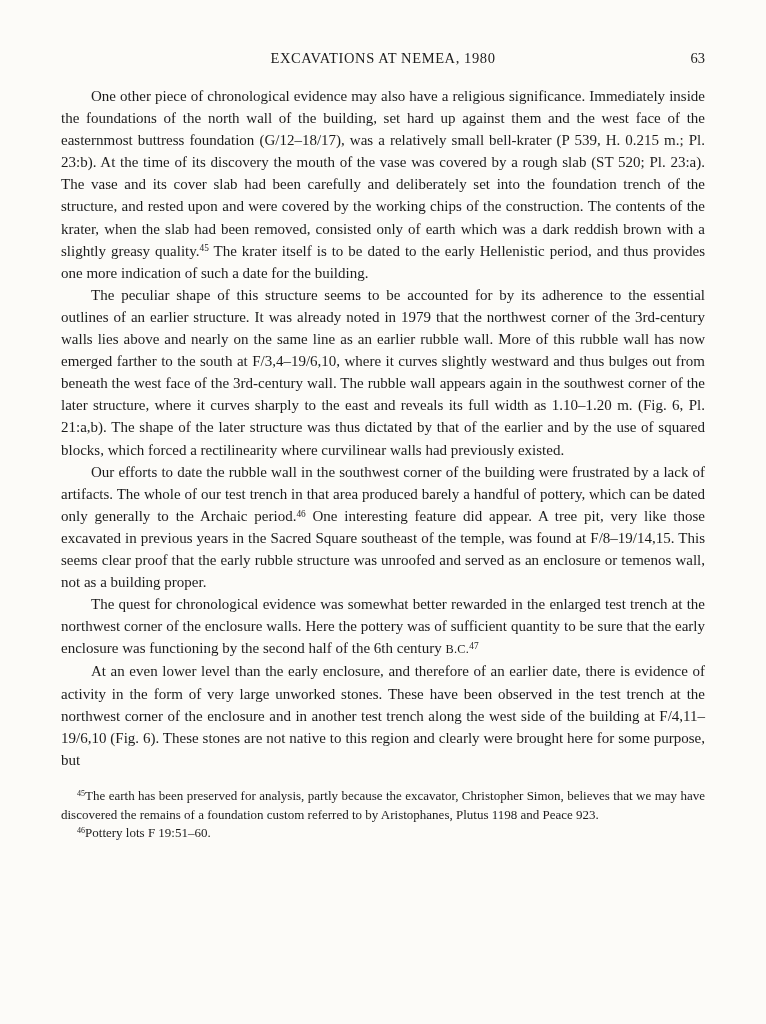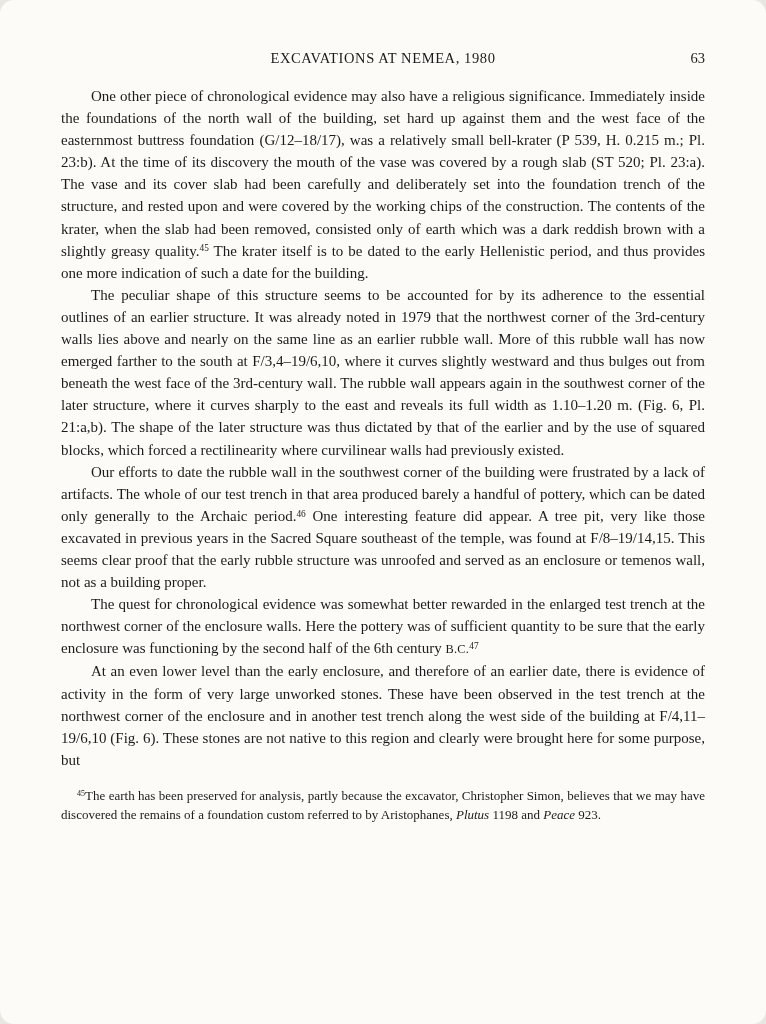--- a/index.html
+++ b/index.html
@@ -11,21 +11,20 @@
     width: 766px;
     height: 1024px;
     margin: 0 auto;
     background: #fcfbf8;
     color: #1b1b1b;
     font-family: "Liberation Serif", "DejaVu Serif", serif;
     box-sizing: border-box;
     padding: 50px 61px 0 61px;
     position: relative;
     overflow: hidden;
-    border-radius: 14px;
   }
   .header {
     position: relative;
     text-align: center;
     font-size: 14.5px;
     letter-spacing: 0.6px;
     margin-bottom: 15px;
     height: 20px;
   }
   .running-title {
@@ -57,21 +56,20 @@
     text-indent: 16px;
   }
   .seg-normal { }
   .seg-sup {
     font-size: 0.62em;
     position: relative;
     top: -0.45em;
     line-height: 0;
   }
   .seg-italic {
-    font-style: italic;
   }
   .seg-smallcaps {
     font-size: 0.82em;
     letter-spacing: 0.3px;
   }
 </style>
 </head>
 <body>
 
 <div class="page">
@@ -83,14 +81,15 @@
   <div class="body-text">
       <p class="para"><span class="seg seg-normal">One other piece of chronological evidence may also have a religious significance. Immediately inside the foundations of the north wall of the building, set hard up against them and the west face of the easternmost buttress foundation (G/12–18/17), was a relatively small bell-krater (P 539, H. 0.215 m.; Pl. 23:b). At the time of its discovery the mouth of the vase was covered by a rough slab (ST 520; Pl. 23:a). The vase and its cover slab had been carefully and deliberately set into the foundation trench of the structure, and rested upon and were covered by the working chips of the construction. The contents of the krater, when the slab had been removed, consisted only of earth which was a dark reddish brown with a slightly greasy quality.</span><span class="seg seg-sup">45</span><span class="seg seg-normal"> The krater itself is to be dated to the early Hellenistic period, and thus provides one more indication of such a date for the building.</span></p>
       <p class="para"><span class="seg seg-normal">The peculiar shape of this structure seems to be accounted for by its adherence to the essential outlines of an earlier structure. It was already noted in 1979 that the northwest corner of the 3rd-century walls lies above and nearly on the same line as an earlier rubble wall. More of this rubble wall has now emerged farther to the south at F/3,4–19/6,10, where it curves slightly westward and thus bulges out from beneath the west face of the 3rd-century wall. The rubble wall appears again in the southwest corner of the later structure, where it curves sharply to the east and reveals its full width as 1.10–1.20 m. (Fig. 6, Pl. 21:a,b). The shape of the later structure was thus dictated by that of the earlier and by the use of squared blocks, which forced a rectilinearity where curvilinear walls had previously existed.</span></p>
       <p class="para"><span class="seg seg-normal">Our efforts to date the rubble wall in the southwest corner of the building were frustrated by a lack of artifacts. The whole of our test trench in that area produced barely a handful of pottery, which can be dated only generally to the Archaic period.</span><span class="seg seg-sup">46</span><span class="seg seg-normal"> One interesting feature did appear. A tree pit, very like those excavated in previous years in the Sacred Square southeast of the temple, was found at F/8–19/14,15. This seems clear proof that the early rubble structure was unroofed and served as an enclosure or temenos wall, not as a building proper.</span></p>
       <p class="para"><span class="seg seg-normal">The quest for chronological evidence was somewhat better rewarded in the enlarged test trench at the northwest corner of the enclosure walls. Here the pottery was of sufficient quantity to be sure that the early enclosure was functioning by the second half of the 6th century </span><span class="seg seg-smallcaps">B.C.</span><span class="seg seg-sup">47</span></p>
       <p class="para"><span class="seg seg-normal">At an even lower level than the early enclosure, and therefore of an earlier date, there is evidence of activity in the form of very large unworked stones. These have been observed in the test trench at the northwest corner of the enclosure and in another test trench along the west side of the building at F/4,11–19/6,10 (Fig. 6). These stones are not native to this region and clearly were brought here for some purpose, but</span></p>
     </div>
 
   <div class="footnotes">
       <p class="footnote"><span class="seg seg-sup">45</span><span class="seg seg-normal">The earth has been preserved for analysis, partly because the excavator, Christopher Simon, believes that we may have discovered the remains of a foundation custom referred to by Aristophanes, </span><span class="seg seg-italic">Plutus</span><span class="seg seg-normal"> 1198 and </span><span class="seg seg-italic">Peace</span><span class="seg seg-normal"> 923.</span></p>
+      <p class="footnote"><span class="seg seg-sup">46</span><span class="seg seg-normal">Pottery lots F 19:51–60.</span></p>
     </div>
 </div>
 
 </body></html>

